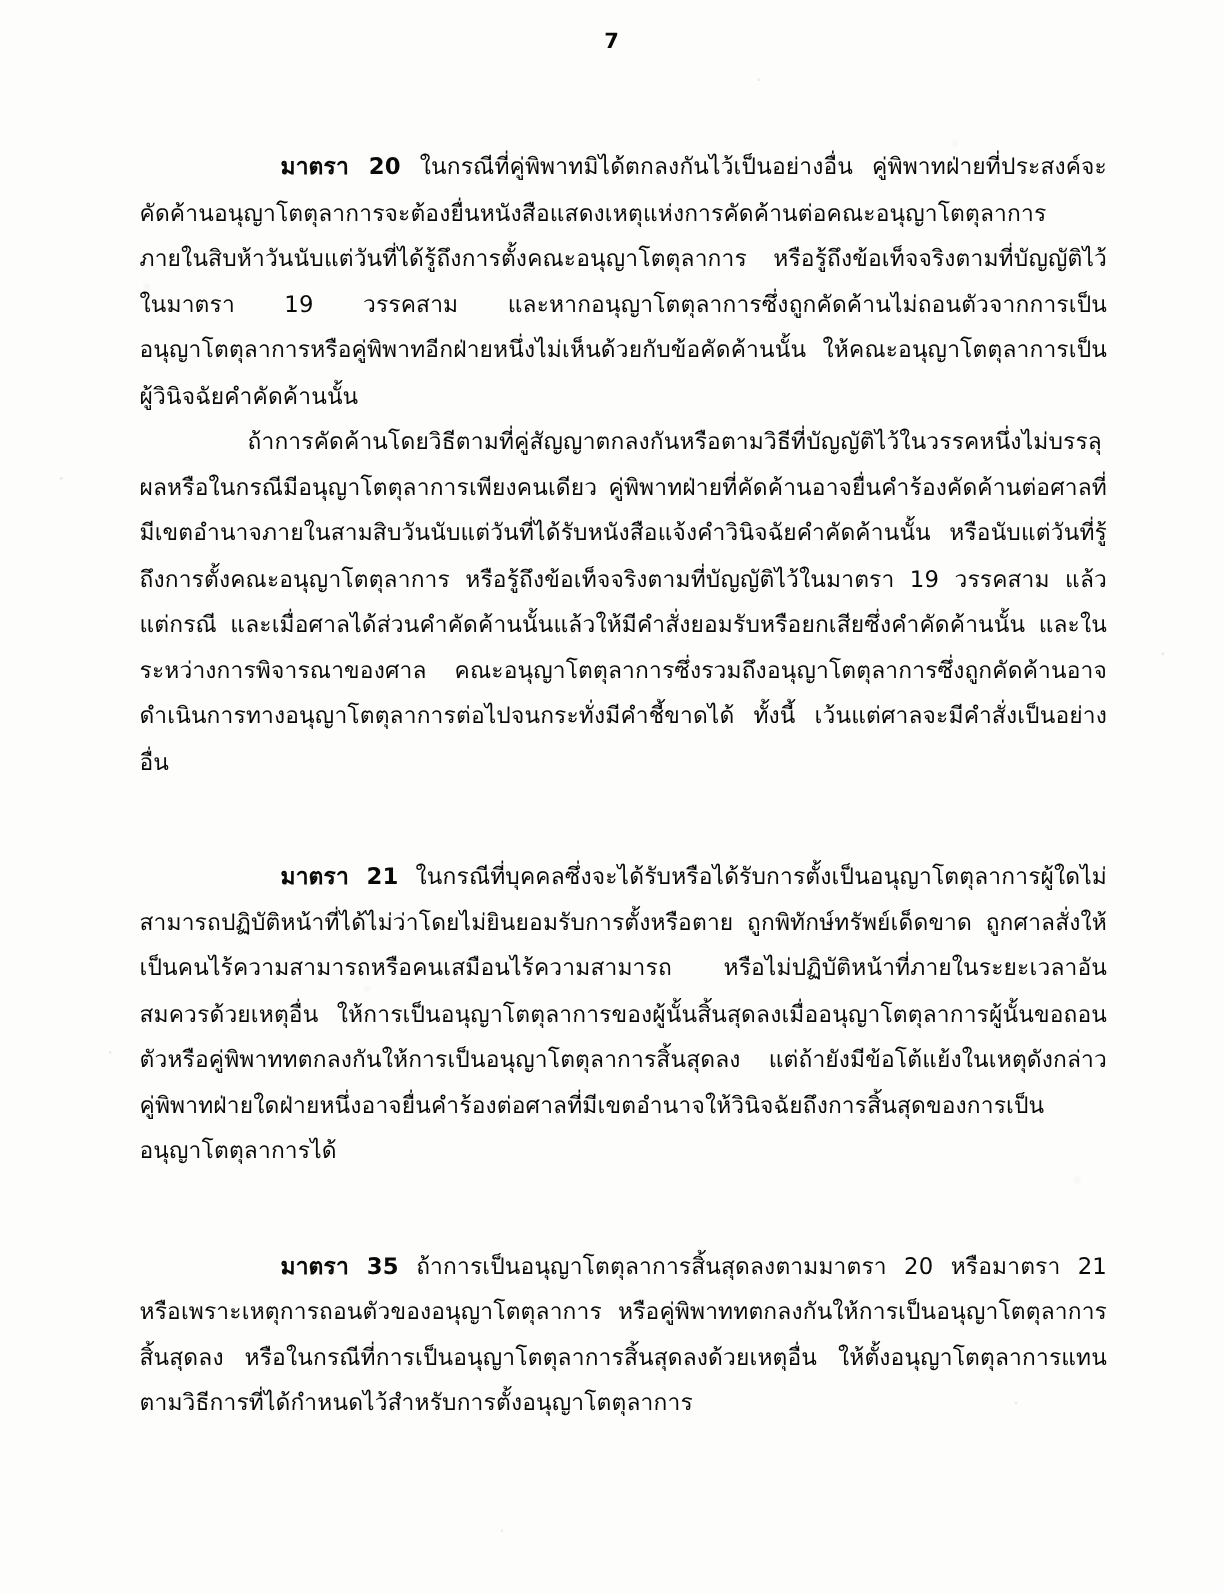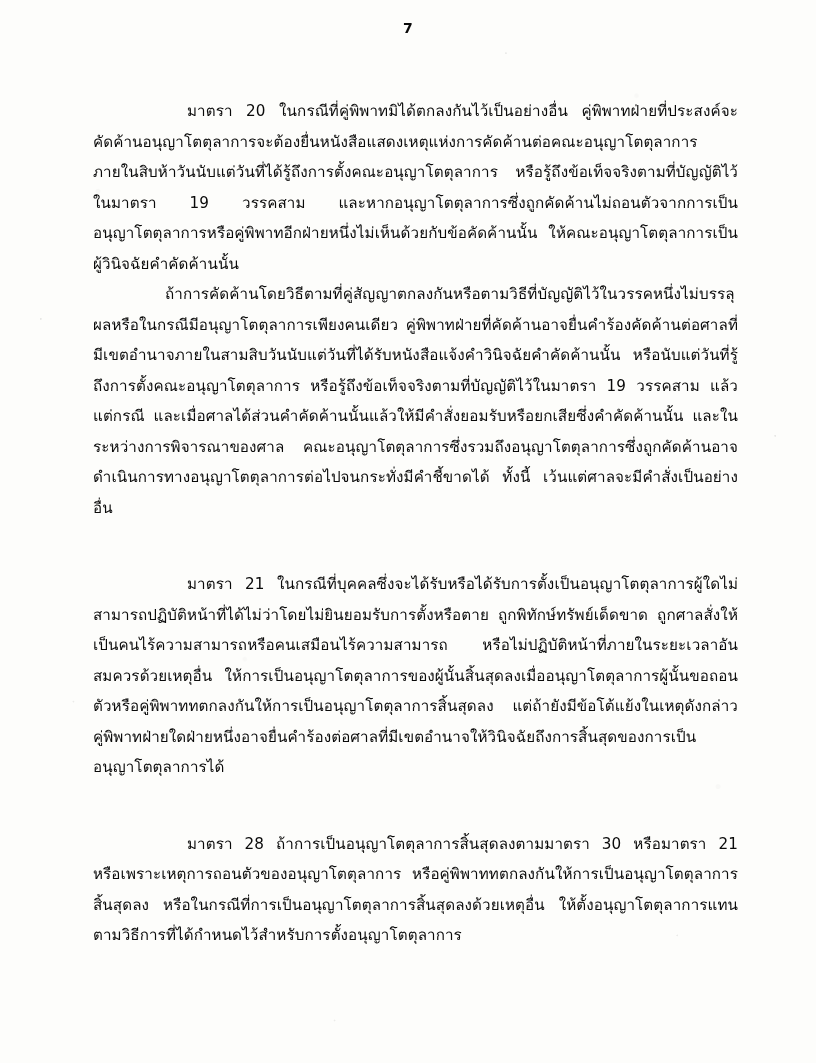--- a/index.html
+++ b/index.html
@@ -53,21 +53,21 @@
     word-spacing: 0.5px;
   }
   .para.indent {
     text-indent: 94px;
   }
   .para.indent-small {
     text-indent: 72px;
   }
   .gap-lg { height: 46px; }
   .sec {
-    font-weight: normal;
+    font-weight: bold;
   }
   
   .speckles {
     position: absolute;
     inset: 0;
     pointer-events: none;
     opacity: 0.35;
     background-image:
       radial-gradient(circle at 5% 30%, rgba(0,0,0,0.25) 0 0.6px, transparent 1.2px),
       radial-gradient(circle at 95% 41%, rgba(0,0,0,0.25) 0 0.6px, transparent 1.2px),
@@ -90,18 +90,18 @@
 
     <p class="para indent-small"><span>ถ้าการคัดค้านโดยวิธีตามที่คู่สัญญาตกลงกันหรือตามวิธีที่บัญญัติไว้ในวรรคหนึ่งไม่บรรลุผลหรือในกรณีมีอนุญาโตตุลาการเพียงคนเดียว คู่พิพาทฝ่ายที่คัดค้านอาจยื่นคำร้องคัดค้านต่อศาลที่มีเขตอำนาจภายในสามสิบวันนับแต่วันที่ได้รับหนังสือแจ้งคำวินิจฉัยคำคัดค้านนั้น หรือนับแต่วันที่รู้ถึงการตั้งคณะอนุญาโตตุลาการ  หรือรู้ถึงข้อเท็จจริงตามที่บัญญัติไว้ในมาตรา 19 วรรคสาม แล้วแต่กรณี และเมื่อศาลได้ส่วนคำคัดค้านนั้นแล้วให้มีคำสั่งยอมรับหรือยกเสียซึ่งคำคัดค้านนั้น และในระหว่างการพิจารณาของศาล คณะอนุญาโตตุลาการซึ่งรวมถึงอนุญาโตตุลาการซึ่งถูกคัดค้านอาจดำเนินการทางอนุญาโตตุลาการต่อไปจนกระทั่งมีคำชี้ขาดได้  ทั้งนี้ เว้นแต่ศาลจะมีคำสั่งเป็นอย่างอื่น</span></p>
 
     <div class="gap-lg"></div>
 
     <p class="para indent"><span class="sec">มาตรา 21</span><span>   ในกรณีที่บุคคลซึ่งจะได้รับหรือได้รับการตั้งเป็นอนุญาโตตุลาการผู้ใดไม่สามารถปฏิบัติหน้าที่ได้ไม่ว่าโดยไม่ยินยอมรับการตั้งหรือตาย ถูกพิทักษ์ทรัพย์เด็ดขาด ถูกศาลสั่งให้เป็นคนไร้ความสามารถหรือคนเสมือนไร้ความสามารถ หรือไม่ปฏิบัติหน้าที่ภายในระยะเวลาอันสมควรด้วยเหตุอื่น ให้การเป็นอนุญาโตตุลาการของผู้นั้นสิ้นสุดลงเมื่ออนุญาโตตุลาการผู้นั้นขอถอนตัวหรือคู่พิพาททตกลงกันให้การเป็นอนุญาโตตุลาการสิ้นสุดลง แต่ถ้ายังมีข้อโต้แย้งในเหตุดังกล่าว คู่พิพาทฝ่ายใดฝ่ายหนึ่งอาจยื่นคำร้องต่อศาลที่มีเขตอำนาจให้วินิจฉัยถึงการสิ้นสุดของการเป็นอนุญาโตตุลาการได้</span></p>
 
 
     <div class="gap-lg"></div>
 
-    <p class="para indent"><span class="sec">มาตรา 28</span><span>   ถ้าการเป็นอนุญาโตตุลาการสิ้นสุดลงตามมาตรา 30 หรือมาตรา 21 หรือเพราะเหตุการถอนตัวของอนุญาโตตุลาการ หรือคู่พิพาททตกลงกันให้การเป็นอนุญาโตตุลาการสิ้นสุดลง หรือในกรณีที่การเป็นอนุญาโตตุลาการสิ้นสุดลงด้วยเหตุอื่น ให้ตั้งอนุญาโตตุลาการแทนตามวิธีการที่ได้กำหนดไว้สำหรับการตั้งอนุญาโตตุลาการ</span></p>
+    <p class="para indent"><span class="sec">มาตรา 35</span><span>   ถ้าการเป็นอนุญาโตตุลาการสิ้นสุดลงตามมาตรา 20 หรือมาตรา 21 หรือเพราะเหตุการถอนตัวของอนุญาโตตุลาการ หรือคู่พิพาททตกลงกันให้การเป็นอนุญาโตตุลาการสิ้นสุดลง หรือในกรณีที่การเป็นอนุญาโตตุลาการสิ้นสุดลงด้วยเหตุอื่น ให้ตั้งอนุญาโตตุลาการแทนตามวิธีการที่ได้กำหนดไว้สำหรับการตั้งอนุญาโตตุลาการ</span></p>
 
   </div>
 
   <div class="speckles"></div>
 </div>
 
 </body></html>

